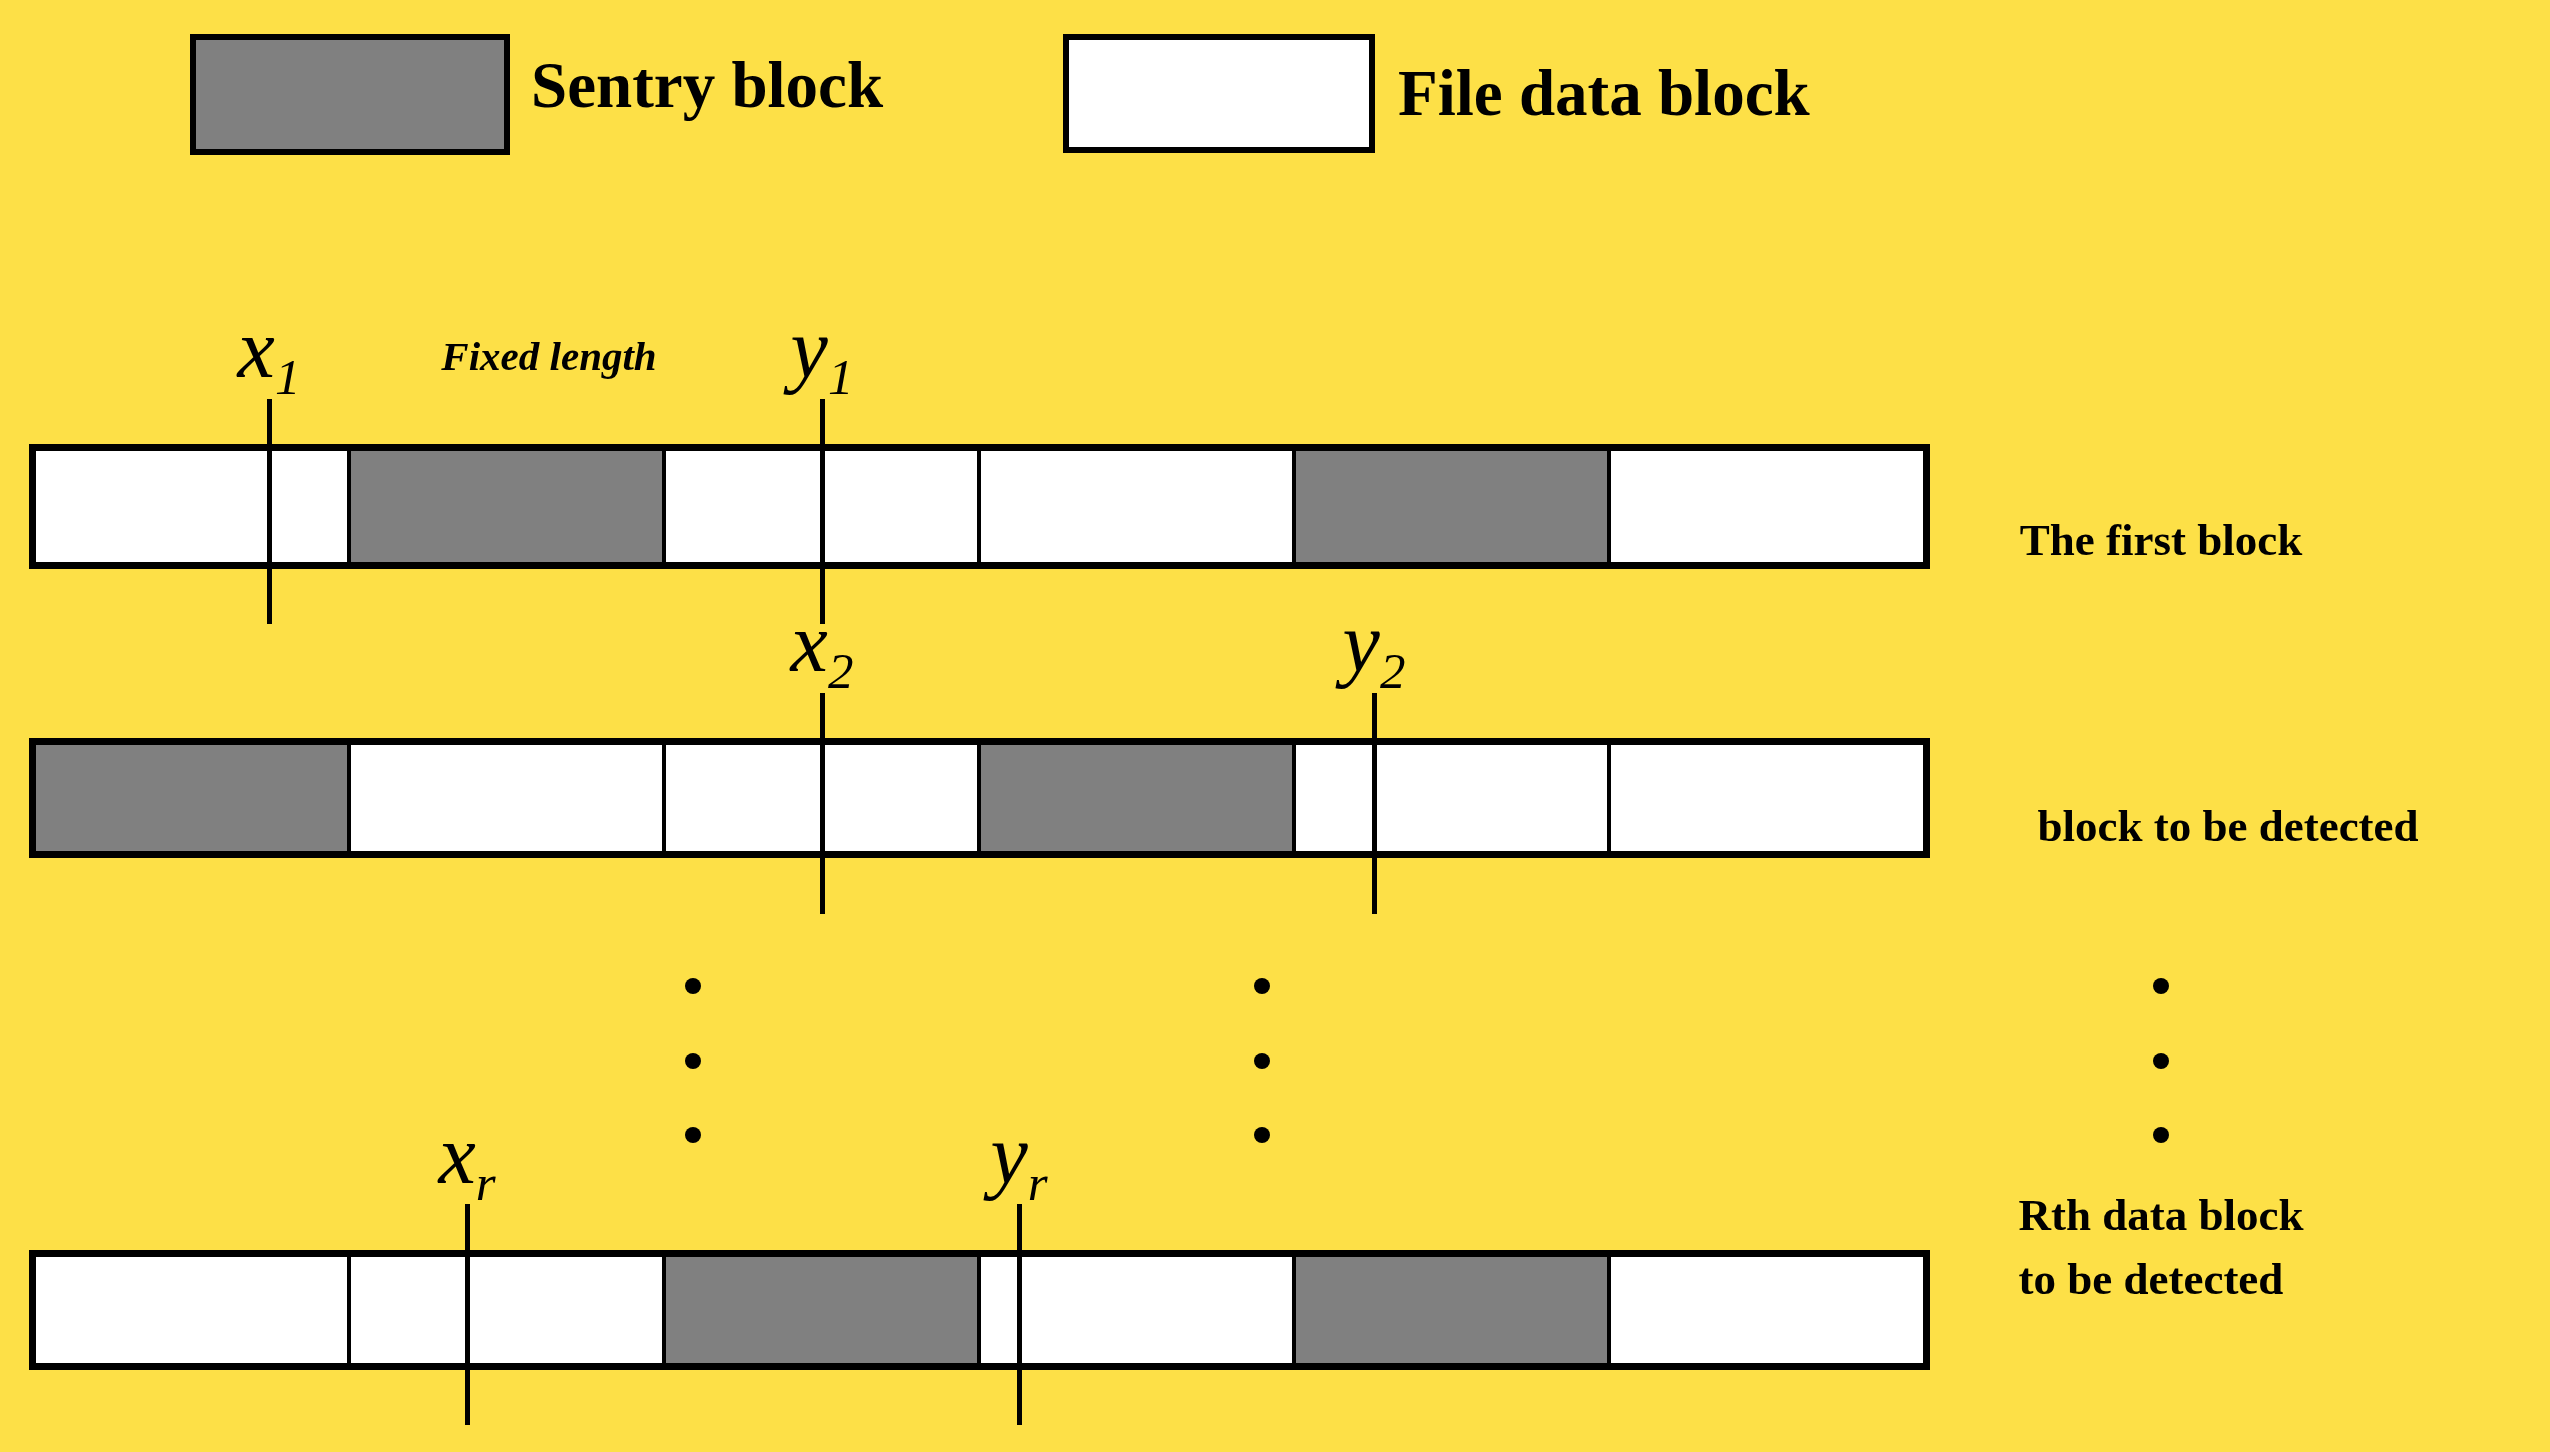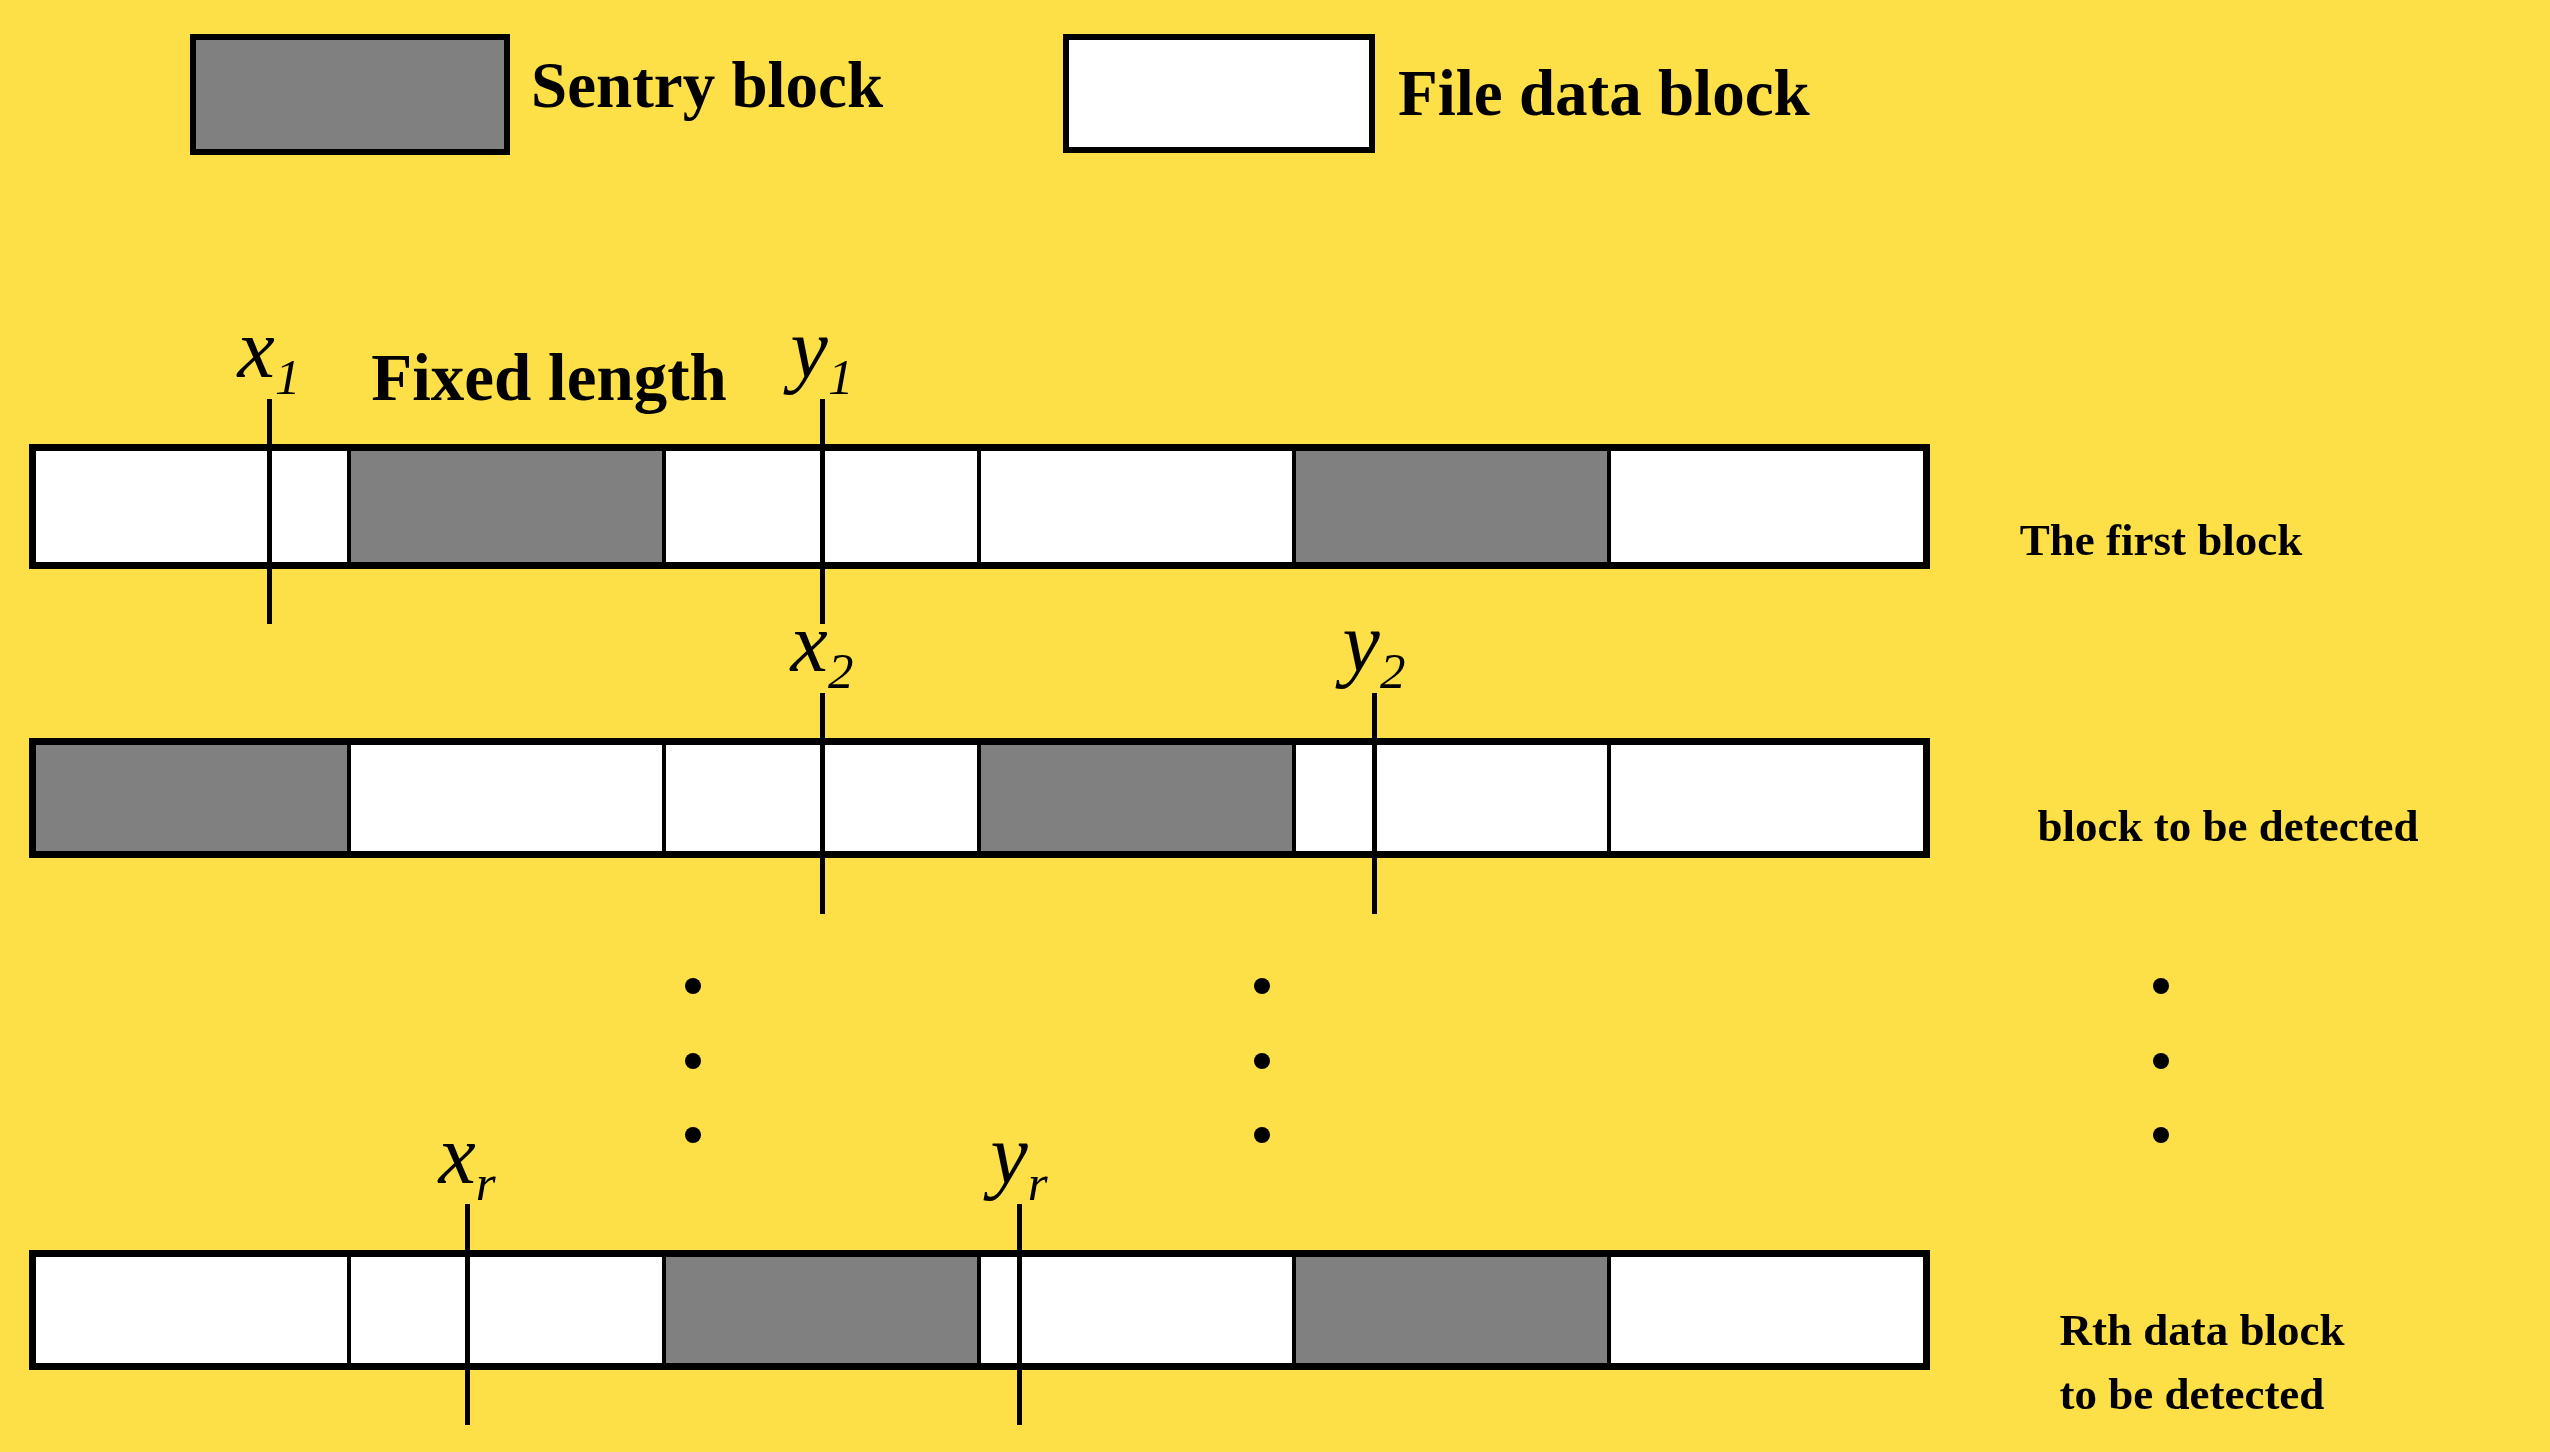--- a/index.html
+++ b/index.html
@@ -30,26 +30,27 @@
     font-weight: bold;
     white-space: nowrap;
     line-height: 1;
   }
   .legend-label.sentry { left: 531px; top: 53px; }
   .legend-label.file   { left: 1398px; top: 61px; }
   
   .fixed-label {
     position: absolute;
     left: 549px;
-    top: 344px;
+    top: 336px;
     transform: translateX(-50%);
-    font-size: 67px;
+    font-size: 41px;
     font-weight: bold;
     white-space: nowrap;
     line-height: 1;
+    font-style: italic;
   }
   
   .bar {
     position: absolute;
     left: 28.5px;
     width: 1901px;
     box-sizing: border-box;
     border: 7.6px solid #000000;
     background: #ffffff;
     display: flex;
@@ -148,21 +149,21 @@
         <div class="cell"></div>
         <div class="cell sentry"></div>
         <div class="cell"></div>
         <div class="cell sentry"></div>
         <div class="cell"></div>
       </div>
       <div class="tick" style="left: 465px; top: 1204px; height: 221px;"></div>
       <div class="marker" style="left: 467px; bottom: 244px; text-align: center;"><span class="mi">x</span><span class="msub">r</span></div>
       <div class="tick" style="left: 1017px; top: 1204px; height: 221px;"></div>
       <div class="marker" style="left: 1019px; bottom: 244px;"><span class="mi">y</span><span class="msub">r</span></div>
-      <div class="caption" style="left: 2161px; top: 1363px; margin-left: 41px;">
+      <div class="caption" style="left: 2161px; top: 1248px;">
         <div>Rth data block</div>
         <div>to be detected</div>
       </div>
     </div>
 
   <div id="dots-root">
       <div class="dot" style="left: 693px; top: 986px;"></div>
       <div class="dot" style="left: 693px; top: 1061px;"></div>
       <div class="dot" style="left: 693px; top: 1135px;"></div>
       <div class="dot" style="left: 1262px; top: 986px;"></div>

